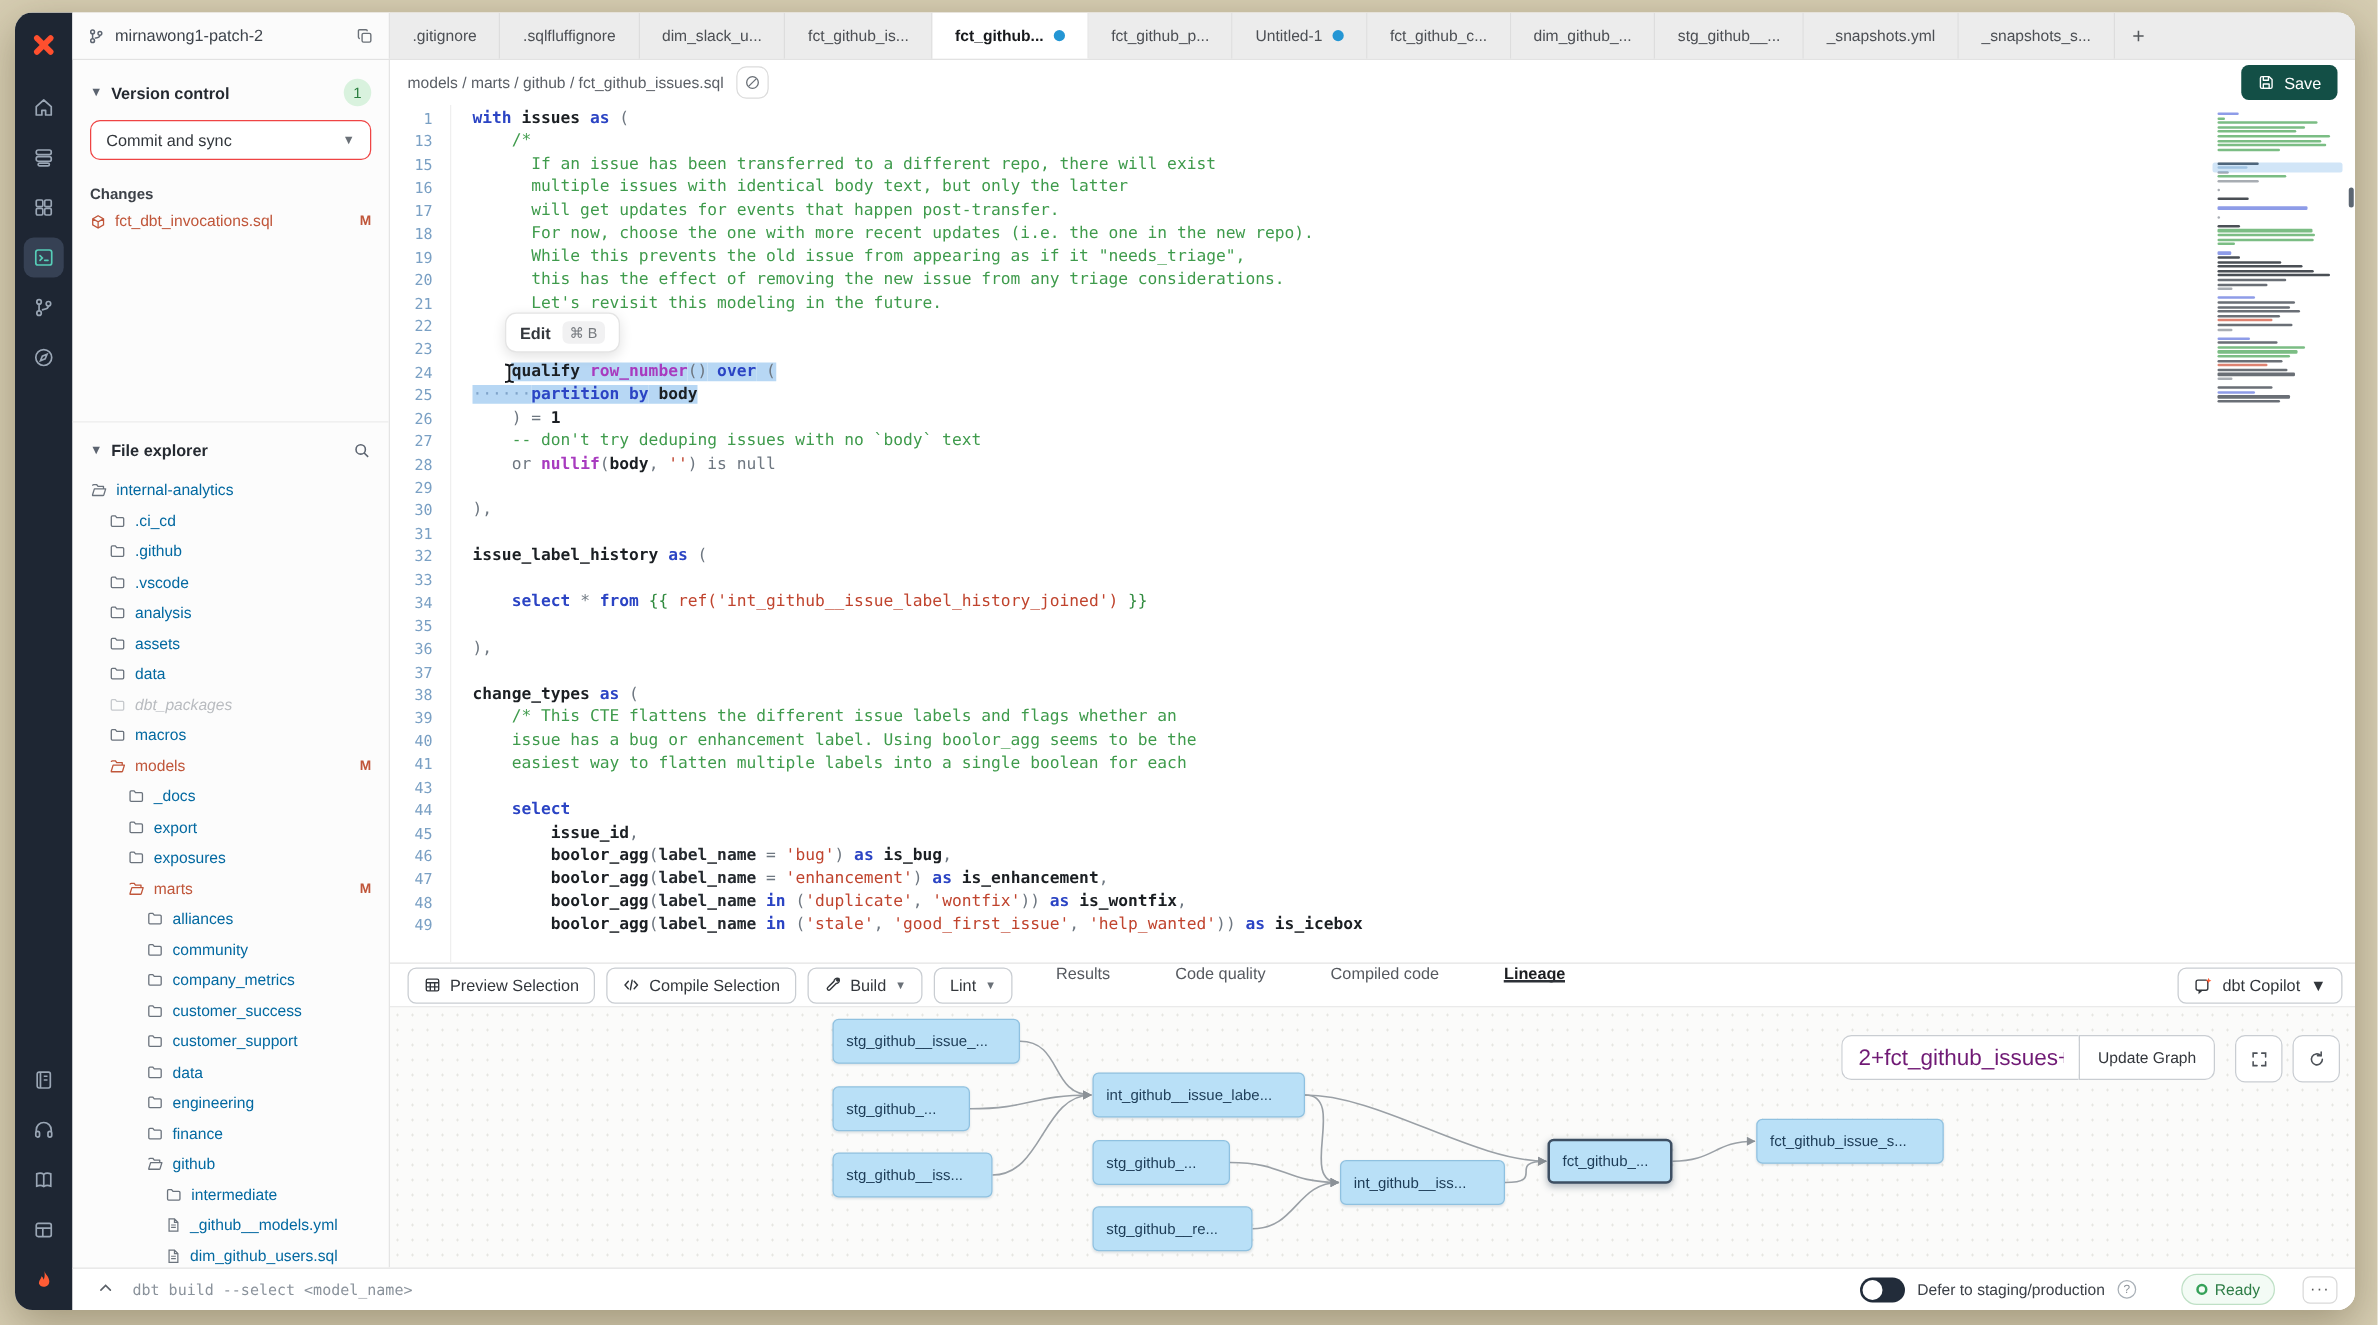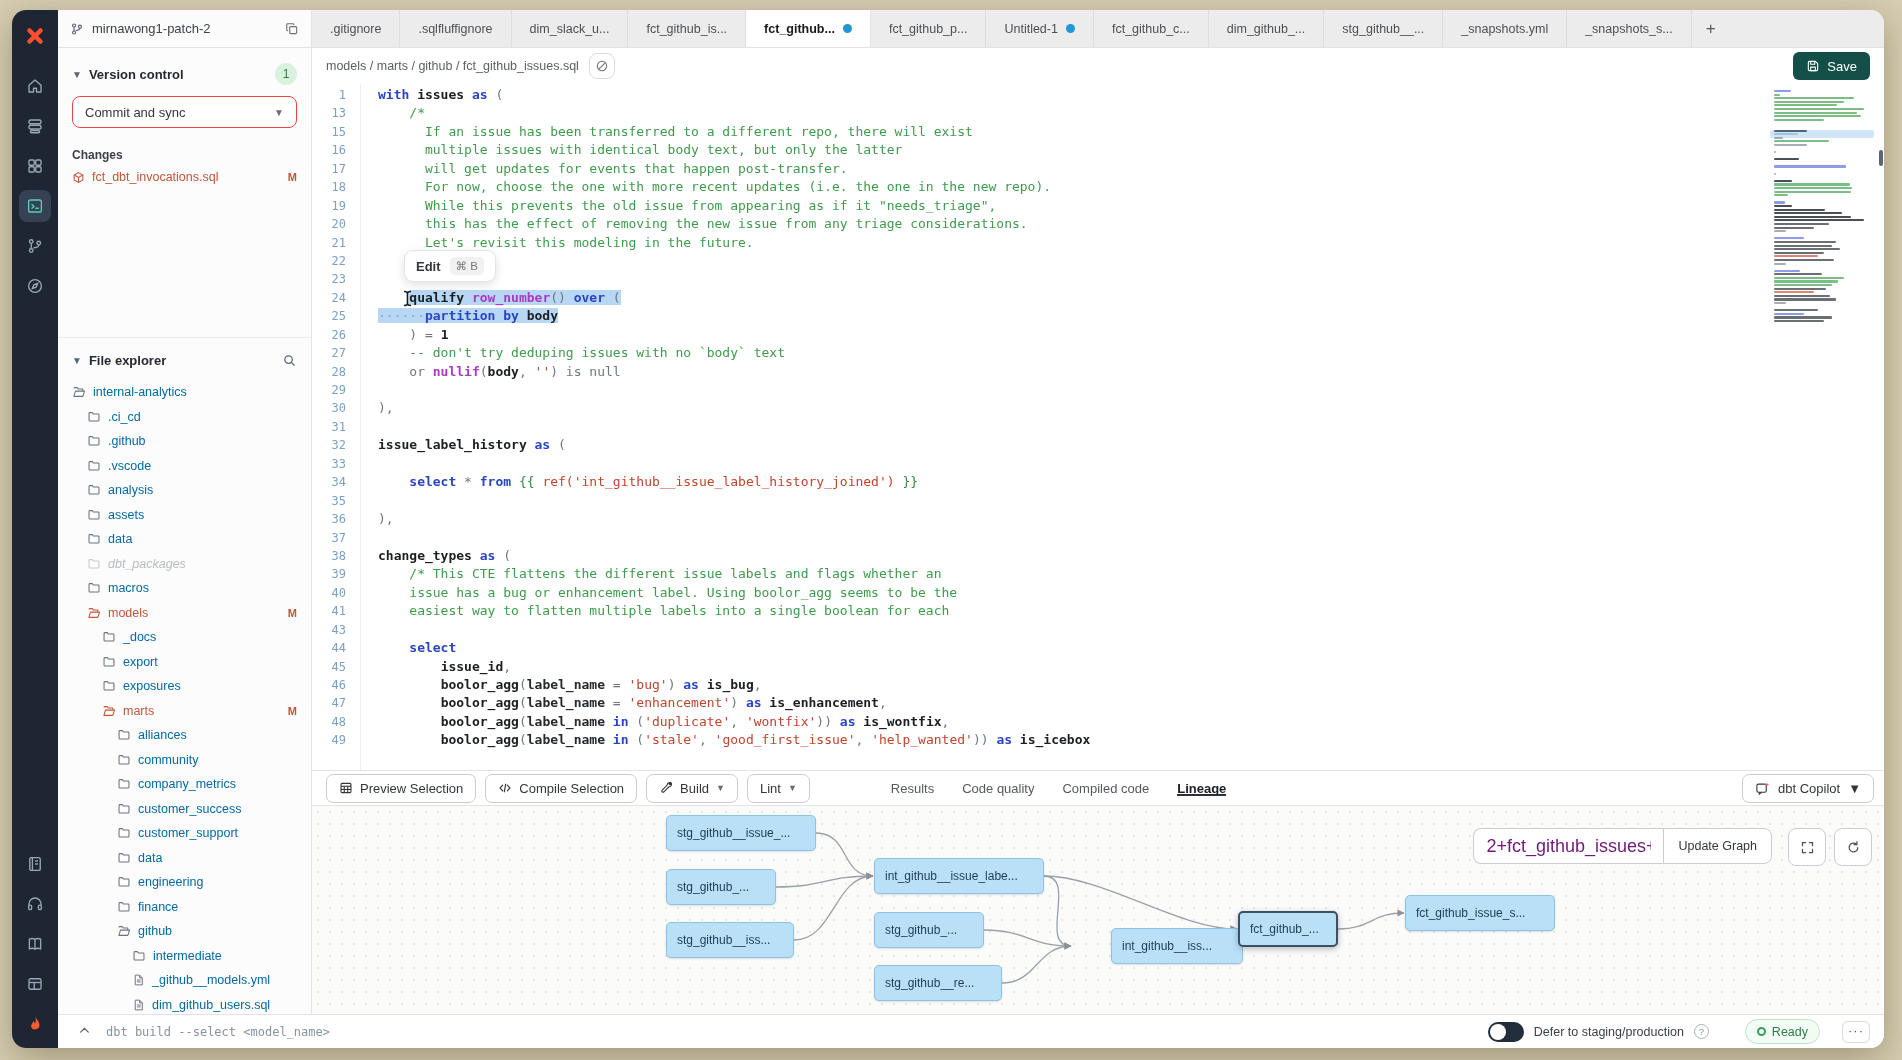--- a/index.html
+++ b/index.html
@@ -109,21 +109,21 @@
   .mm-sel { position:absolute; left:-4px; width:104px; background:rgba(90,160,225,.28); border-radius:2px; }
   .scroll-thumb { position:absolute; right:1px; top:66px; width:4px; height:16px; background:#5c6672; border-radius:2px; }
 
   
   .toolbar { height:36px; border-top:1px solid #e4e4e4; border-bottom:1px solid #e4e4e4;
              display:flex; align-items:center; padding:0 10px 0 14px; position:relative; background:#fff; }
   .tbtn { height:29px; background:#fff; border:1px solid #c9cdd2; border-radius:7px; display:flex;
           align-items:center; gap:7px; padding:0 12px; font-size:13px; color:#33373c; margin-right:9px;
           cursor:pointer; }
   .tbtn .cv { font-size:9px; color:#6a7077; }
-  .ttabs { display:flex; gap:28px; margin-left:72px; height:100%; align-items:center; }
+  .ttabs { display:flex; gap:52px; margin-left:26px; height:100%; align-items:flex-start; }
   .ttab { display:flex; align-items:center; font-size:13px; color:#55595f; cursor:pointer; position:relative; }
   .ttab.active { color:#1c1e21; font-weight:bold; }
   .ttab.active::after { content:""; position:absolute; left:0; right:0; bottom:0; height:2px; background:#2d3137; }
   .copilot { position:absolute; right:10px; height:29px; background:#fff; border:1px solid #c9cdd2;
              border-radius:7px; display:flex; align-items:center; gap:8px; padding:0 12px; font-size:13px;
              color:#33373c; cursor:pointer; }
 
   
   .lineage { position:relative; flex:1; background:#fbfbfa;
              background-image:radial-gradient(#e6e6e2 1px, transparent 1px); background-size:12px 12px;
@@ -907,21 +907,21 @@
         <svg width="15" height="15" viewBox="0 0 24 24" fill="none" stroke="#4c5157" stroke-width="2" stroke-linecap="round">
             <path d="M19 12 a7 7 0 1 1 -2.2-5.1"></path>
             <polyline points="17.5,2.5 17.5,7.2 12.8,7.2"></polyline>
           </svg>
       </div>
     <div class="lnode" style="left: 354px; top: 9px; width: 150px;">stg_github__issue_...</div>
         <div class="lnode" style="left: 354px; top: 63px; width: 110px;">stg_github_...</div>
         <div class="lnode" style="left: 354px; top: 116px; width: 128px;">stg_github__iss...</div>
         <div class="lnode" style="left: 562px; top: 52px; width: 170px;">int_github__issue_labe...</div>
         <div class="lnode" style="left: 562px; top: 106px; width: 110px;">stg_github_...</div>
-        <div class="lnode" style="left: 760px; top: 122px; width: 132px; margin-left: 39px;">int_github__iss...</div>
+        <div class="lnode" style="left: 760px; top: 122px; width: 132px;">int_github__iss...</div>
         <div class="lnode" style="left: 562px; top: 159px; width: 128px;">stg_github__re...</div>
         <div class="lnode selected" style="left: 926px; top: 105px; width: 100px;">fct_github_...</div>
         <div class="lnode" style="left: 1093px; top: 89px; width: 150px;">fct_github_issue_s...</div>
       </div>
   </div>
 
   <div class="statusbar">
     <span class="caret-btn">
       <svg width="13" height="13" viewBox="0 0 24 24" fill="none" stroke="#5b6168" stroke-width="2.4" stroke-linecap="round">
           <polyline points="5,15 12,8 19,15"></polyline>

